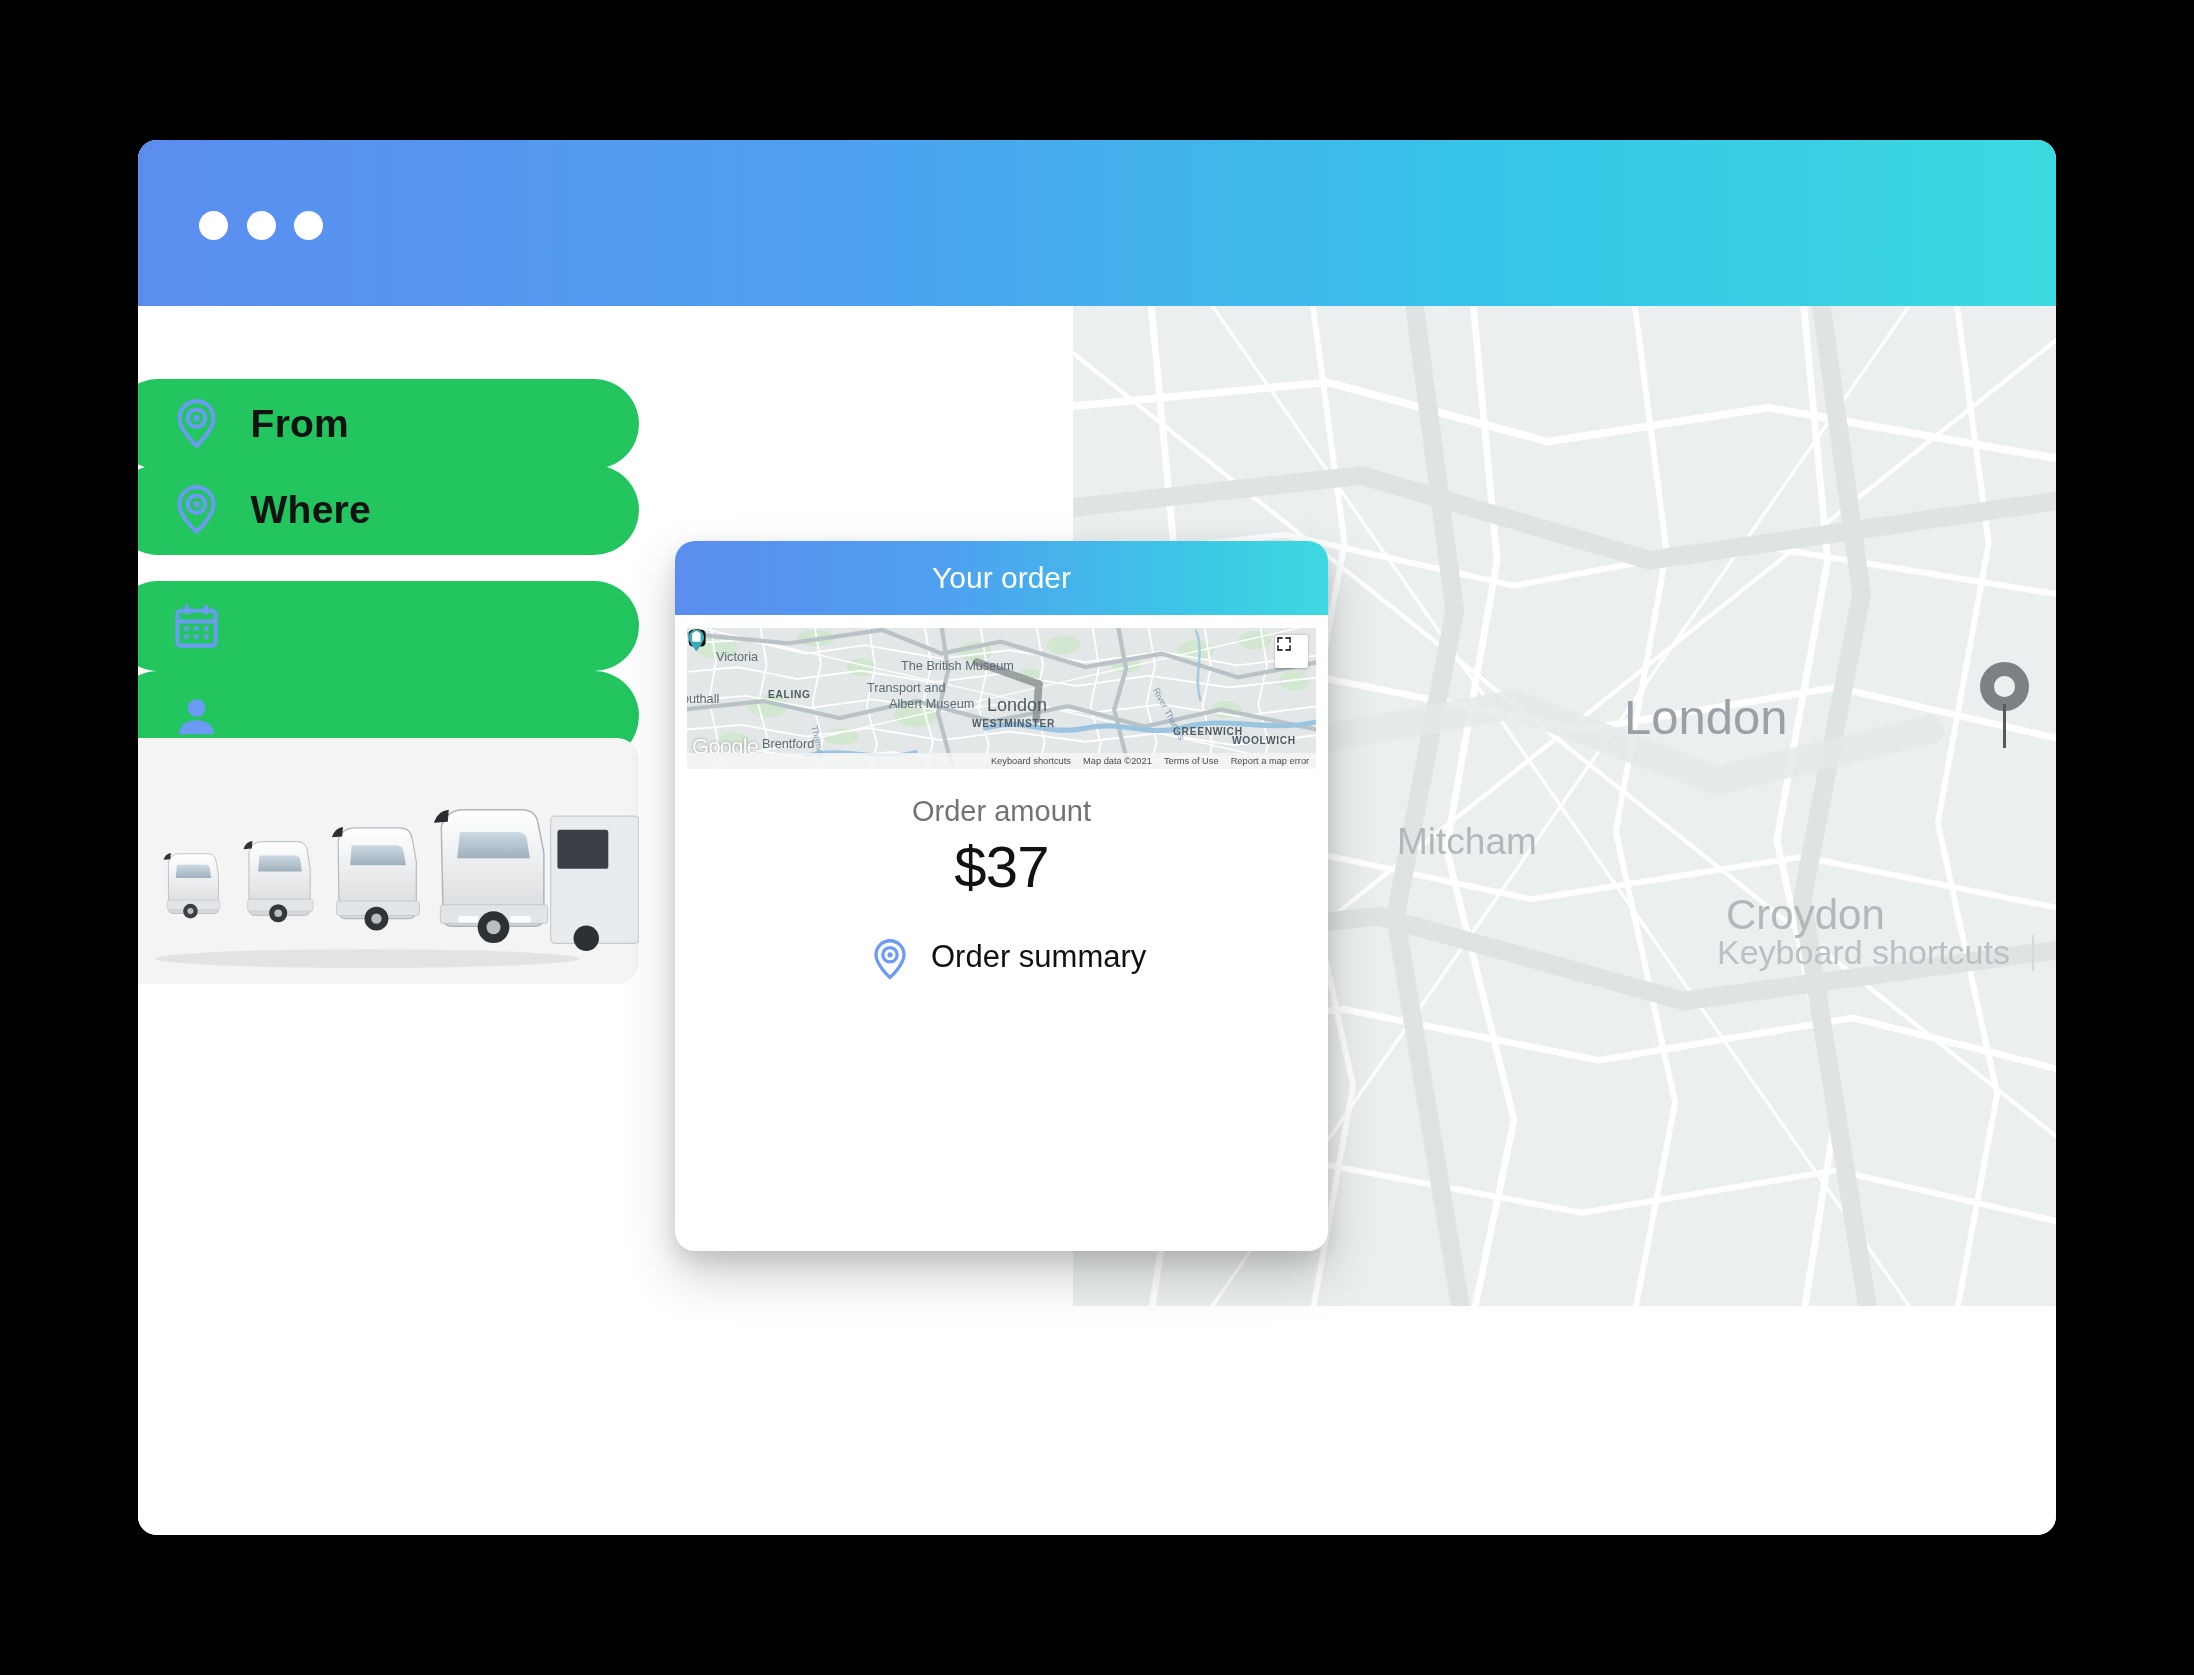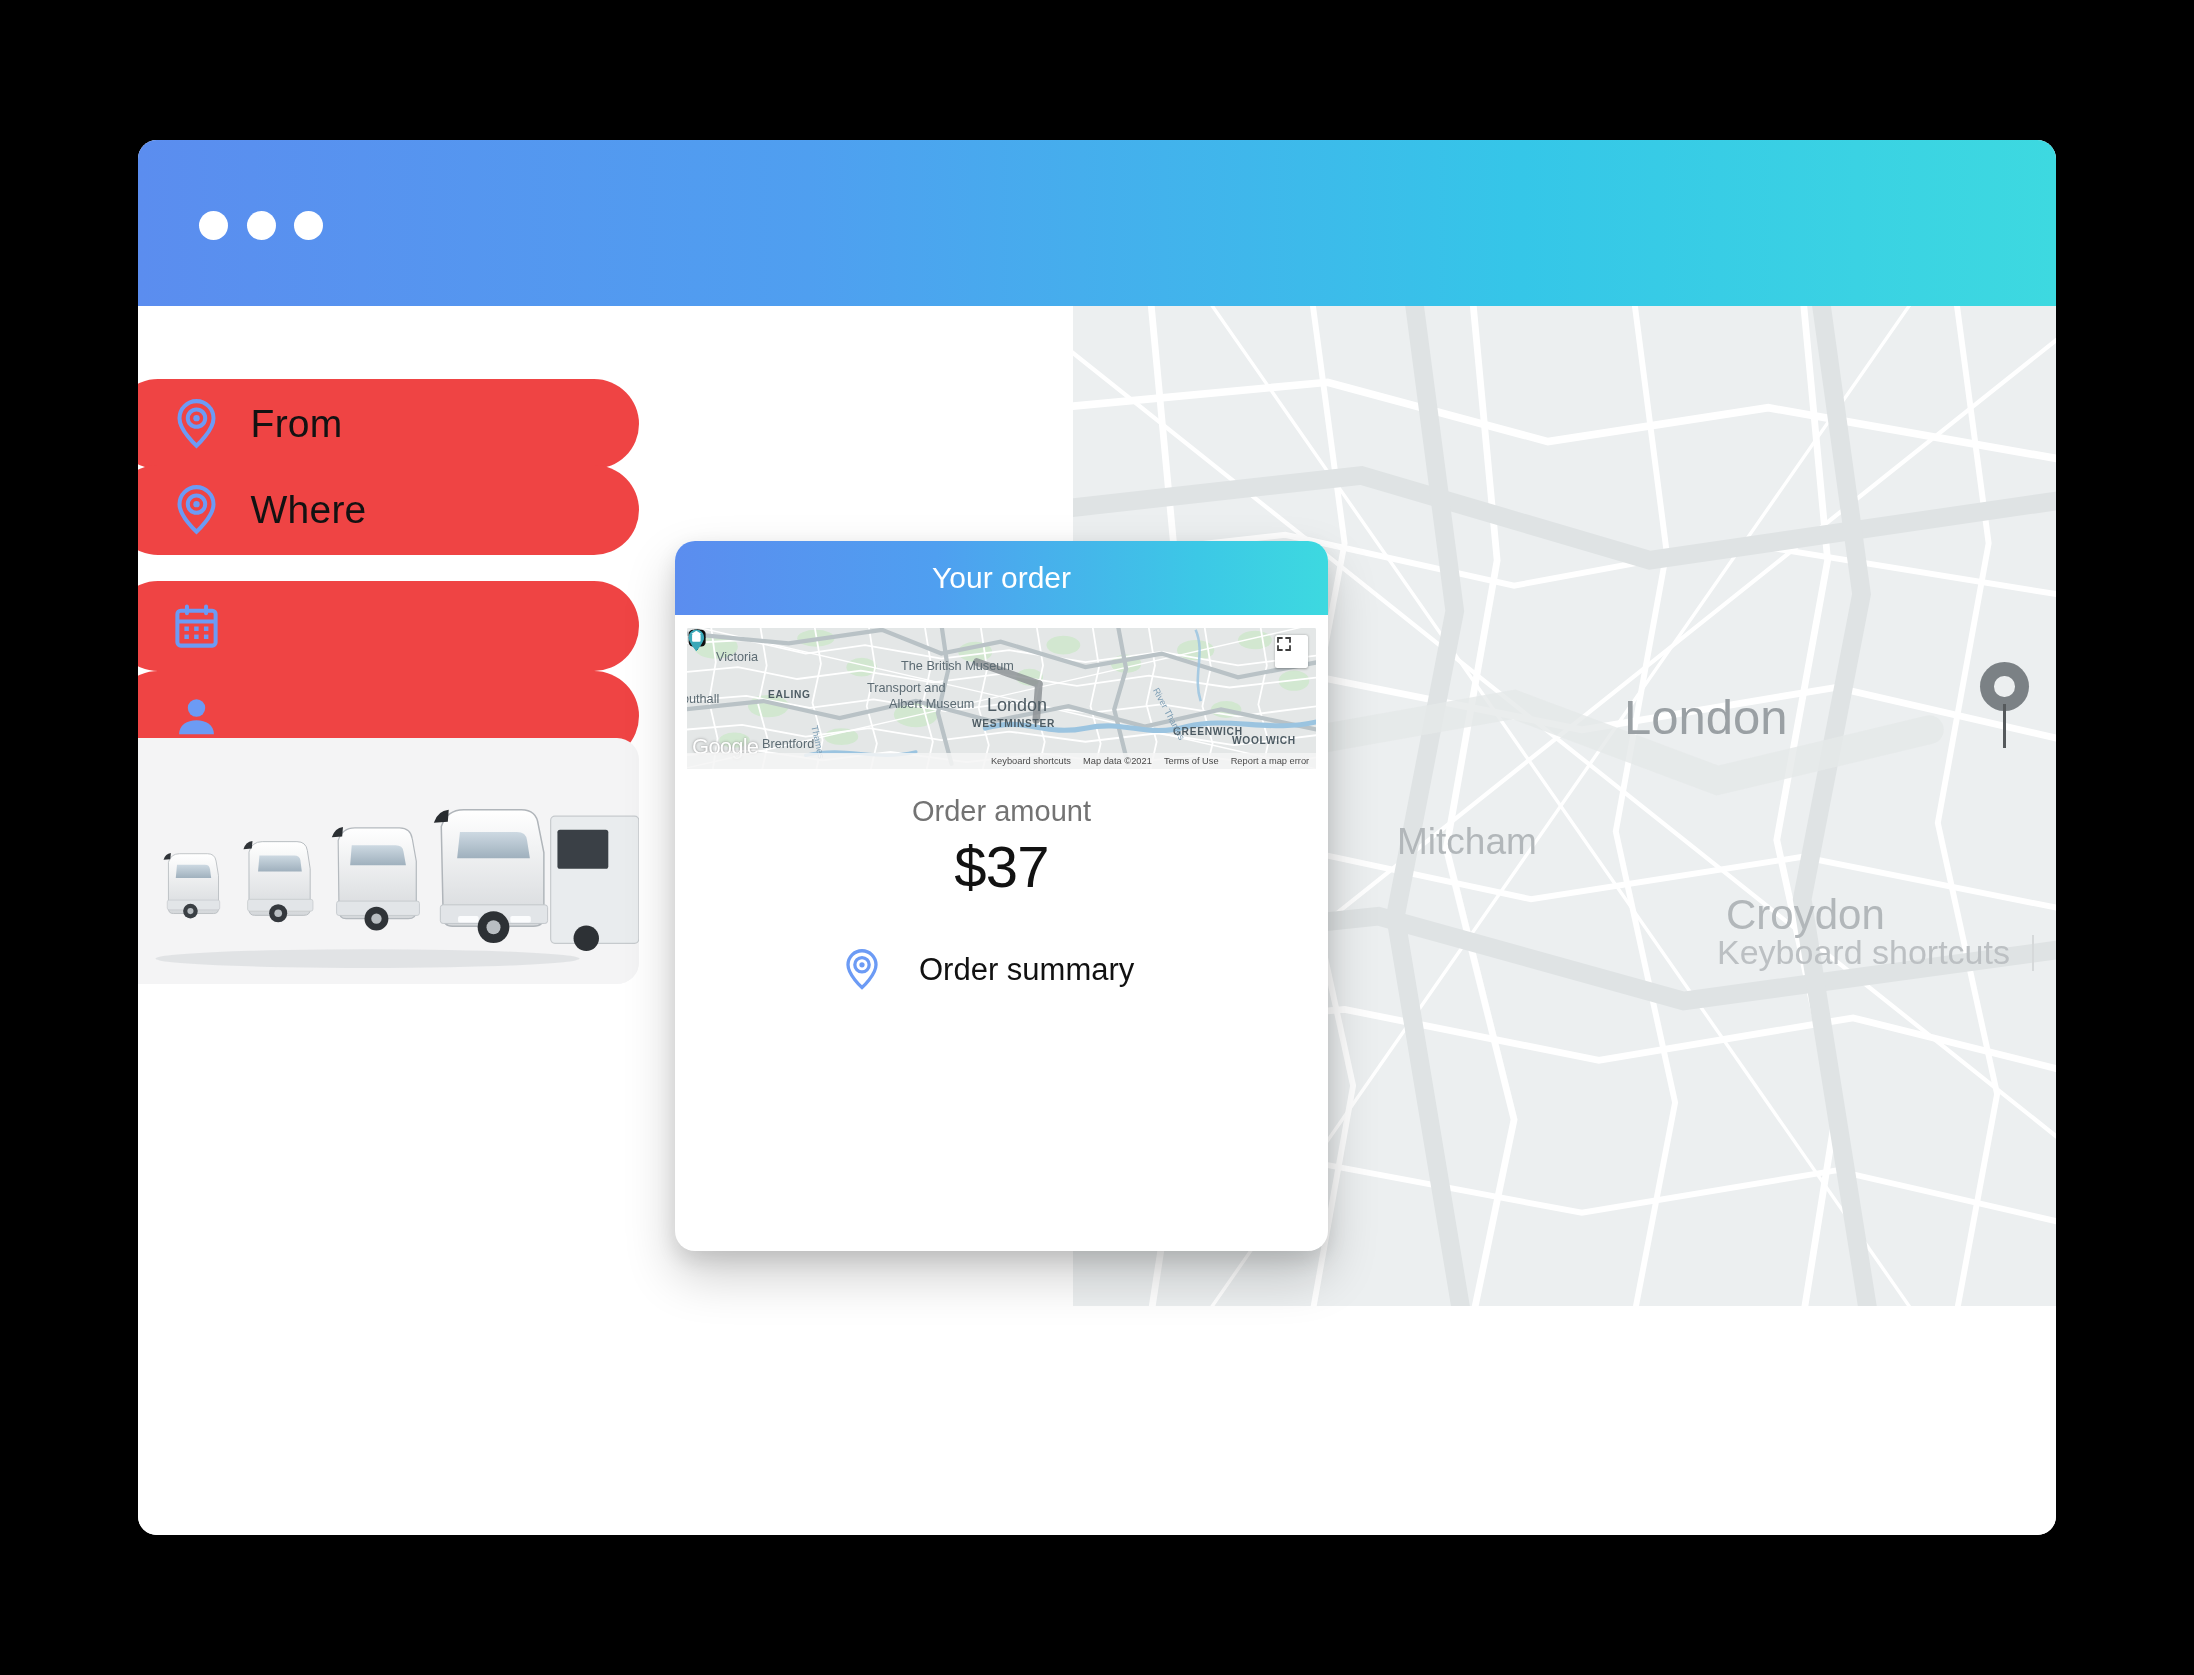--- a/index.html
+++ b/index.html
@@ -51,22 +51,22 @@
   #bgmap-footer{
     position:absolute; left:644px; top:627px; display:flex; align-items:center;
     gap:22px; color:#bcc0c3; font-size:34px; white-space:nowrap;
   }
   #bgmap-footer .sep{ width:1.7px; height:36px; background:#d6d9da; }
 
   
   #sidebar{ position:absolute; left:-25.4px; top:0; width:534px; }
   .field-row{
     position:absolute; left:0; height:90px; width:526px;
-    background:#ef4444; border-radius:45px; display:flex; align-items:center;
-    padding-left:58px; gap:29px;
+    background:#22c55e; border-radius:45px; display:flex; align-items:center;
+    padding-left:58px; gap:29px;font-weight:bold;
   }
   #field-from{ top:73px; }
   #field-where{ top:159px; }
   #field-date{ top:275px; }
   #field-person{ top:365px; }
   .field-label{ font-size:39px; color:#121212; letter-spacing:0.2px; }
   .field-icon{ width:51px; height:51px; flex:0 0 auto; display:block; }
 
   #vehicle-card{
     position:absolute; left:0; top:432px; width:526px; height:246px;
@@ -134,22 +134,22 @@
   #mm-poi-1{ left:332px; top:8.5px; }
   #mm-poi-2{ left:271px; top:53px; }
 
   #order-amount-block{ position:absolute; left:0; top:254px; width:100%; text-align:center; }
   #order-amount-label{ font-size:29px; color:#737373; font-weight:400; }
   #order-amount-value{ font-size:58px; color:#121212; font-weight:400;
                        margin-top:5px; letter-spacing:-0.8px; }
 
   #modal-links{ position:absolute; left:0; top:398px; width:100%; }
   .modal-link-row{
-    display:flex; align-items:center; gap:36px; padding-left:166px;
-    height:61px; cursor:pointer;
+    display:flex; gap:20px; padding-left:166px;
+    height:61px; cursor:pointer;margin-left:28px;
   }
   .modal-link-label{ font-size:31px; color:#111; }
   .modal-link-icon{ width:42px; height:42px; flex:0 0 auto; }
 </style>
 </head>
 <body>
 
 <div id="browser-window">
 
   <div id="title-bar">

